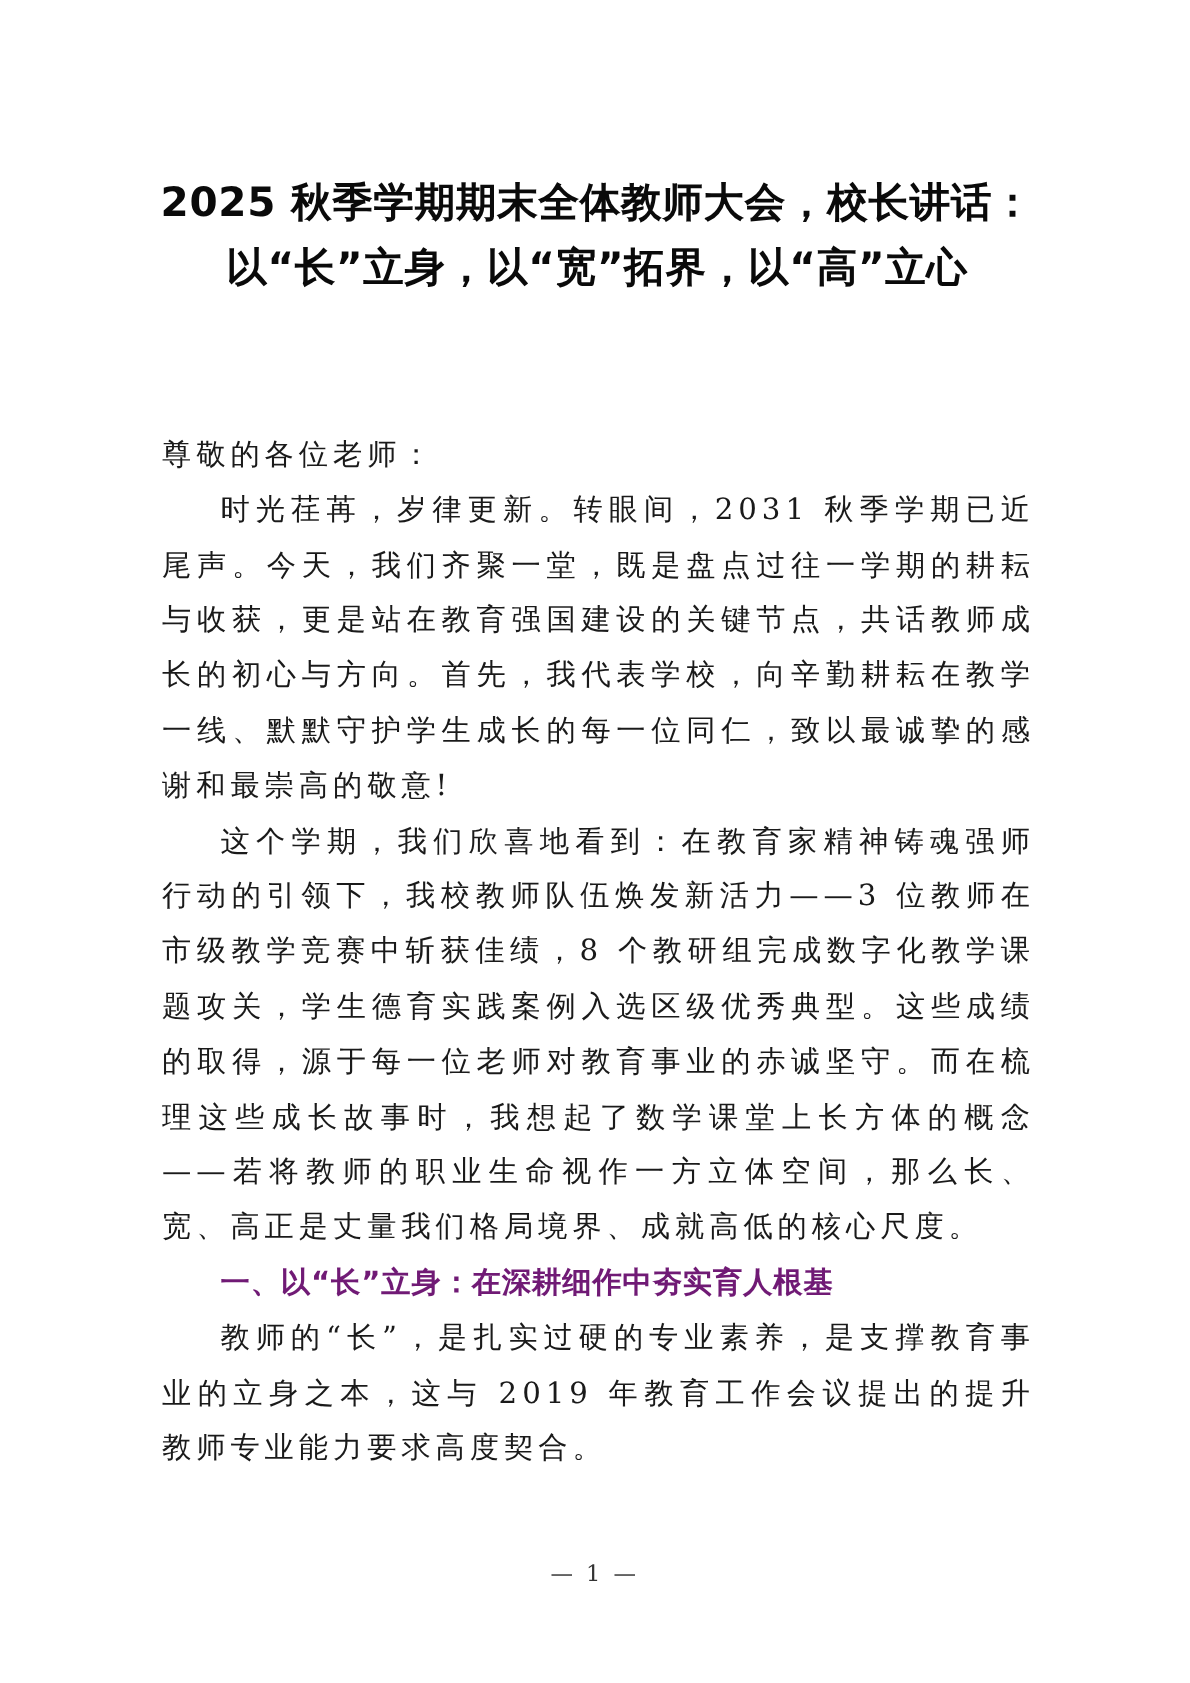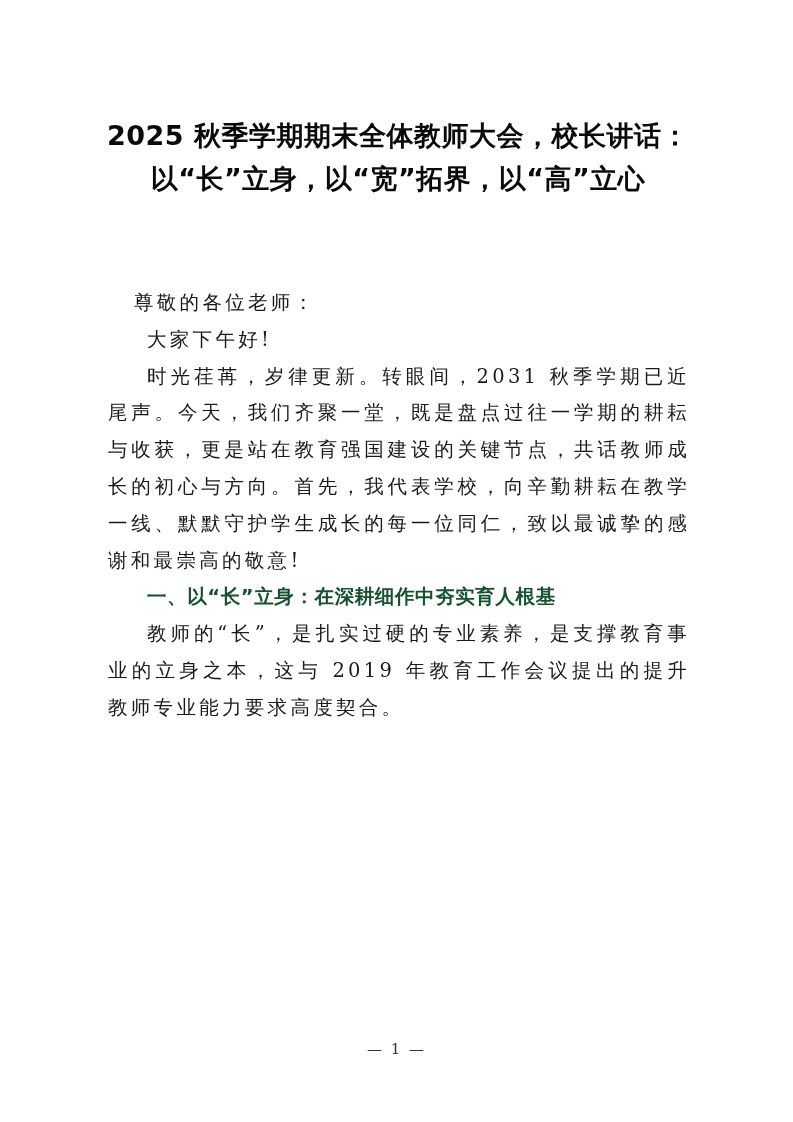--- a/index.html
+++ b/index.html
@@ -47,48 +47,47 @@
     }
     .body p {
       margin: 0;
       padding: 0;
     }
     .body p.indent {
       text-indent: 2em;
     }
     .body p.noindent {
       text-indent: 0;
-      margin-left: 26px;
     }
     .body .heading {
       text-indent: 2em;
       font-family: "DejaVu Sans", "Liberation Sans", sans-serif;
       font-weight: bold;
       letter-spacing: 0.6px;
-      color: #14532d;
+      color: #701a75;
     }
     .page-number {
       position: absolute;
       left: 0;
       width: 793px;
       top: 1040px;
       text-align: center;
       font-size: 15px;
       color: #333333;
       letter-spacing: 2px;
     }
   </style>
 </head>
 <body>
 
 <div class="page">
   <div class="title">2025 秋季学期期末全体教师大会，校长讲话：以“长”立身，以“宽”拓界，以“高”立心</div>
 
   <div class="body">
     <p class="noindent">尊敬的各位老师：</p>
-    <p class="indent">大家下午好!</p>
     <p class="indent">时光荏苒，岁律更新。转眼间，2031 秋季学期已近尾声。今天，我们齐聚一堂，既是盘点过往一学期的耕耘与收获，更是站在教育强国建设的关键节点，共话教师成长的初心与方向。首先，我代表学校，向辛勤耕耘在教学一线、默默守护学生成长的每一位同仁，致以最诚挚的感谢和最崇高的敬意!</p>
+    <p class="indent">这个学期，我们欣喜地看到：在教育家精神铸魂强师行动的引领下，我校教师队伍焕发新活力——3 位教师在市级教学竞赛中斩获佳绩，8 个教研组完成数字化教学课题攻关，学生德育实践案例入选区级优秀典型。这些成绩的取得，源于每一位老师对教育事业的赤诚坚守。而在梳理这些成长故事时，我想起了数学课堂上长方体的概念——若将教师的职业生命视作一方立体空间，那么长、宽、高正是丈量我们格局境界、成就高低的核心尺度。</p>
     <p class="heading">一、以“长”立身：在深耕细作中夯实育人根基</p>
     <p class="indent">教师的“长”，是扎实过硬的专业素养，是支撑教育事业的立身之本，这与 2019 年教育工作会议提出的提升教师专业能力要求高度契合。</p>
   </div>
 
   <div class="page-number">— 1 —</div>
 </div>
 
 </body></html>

